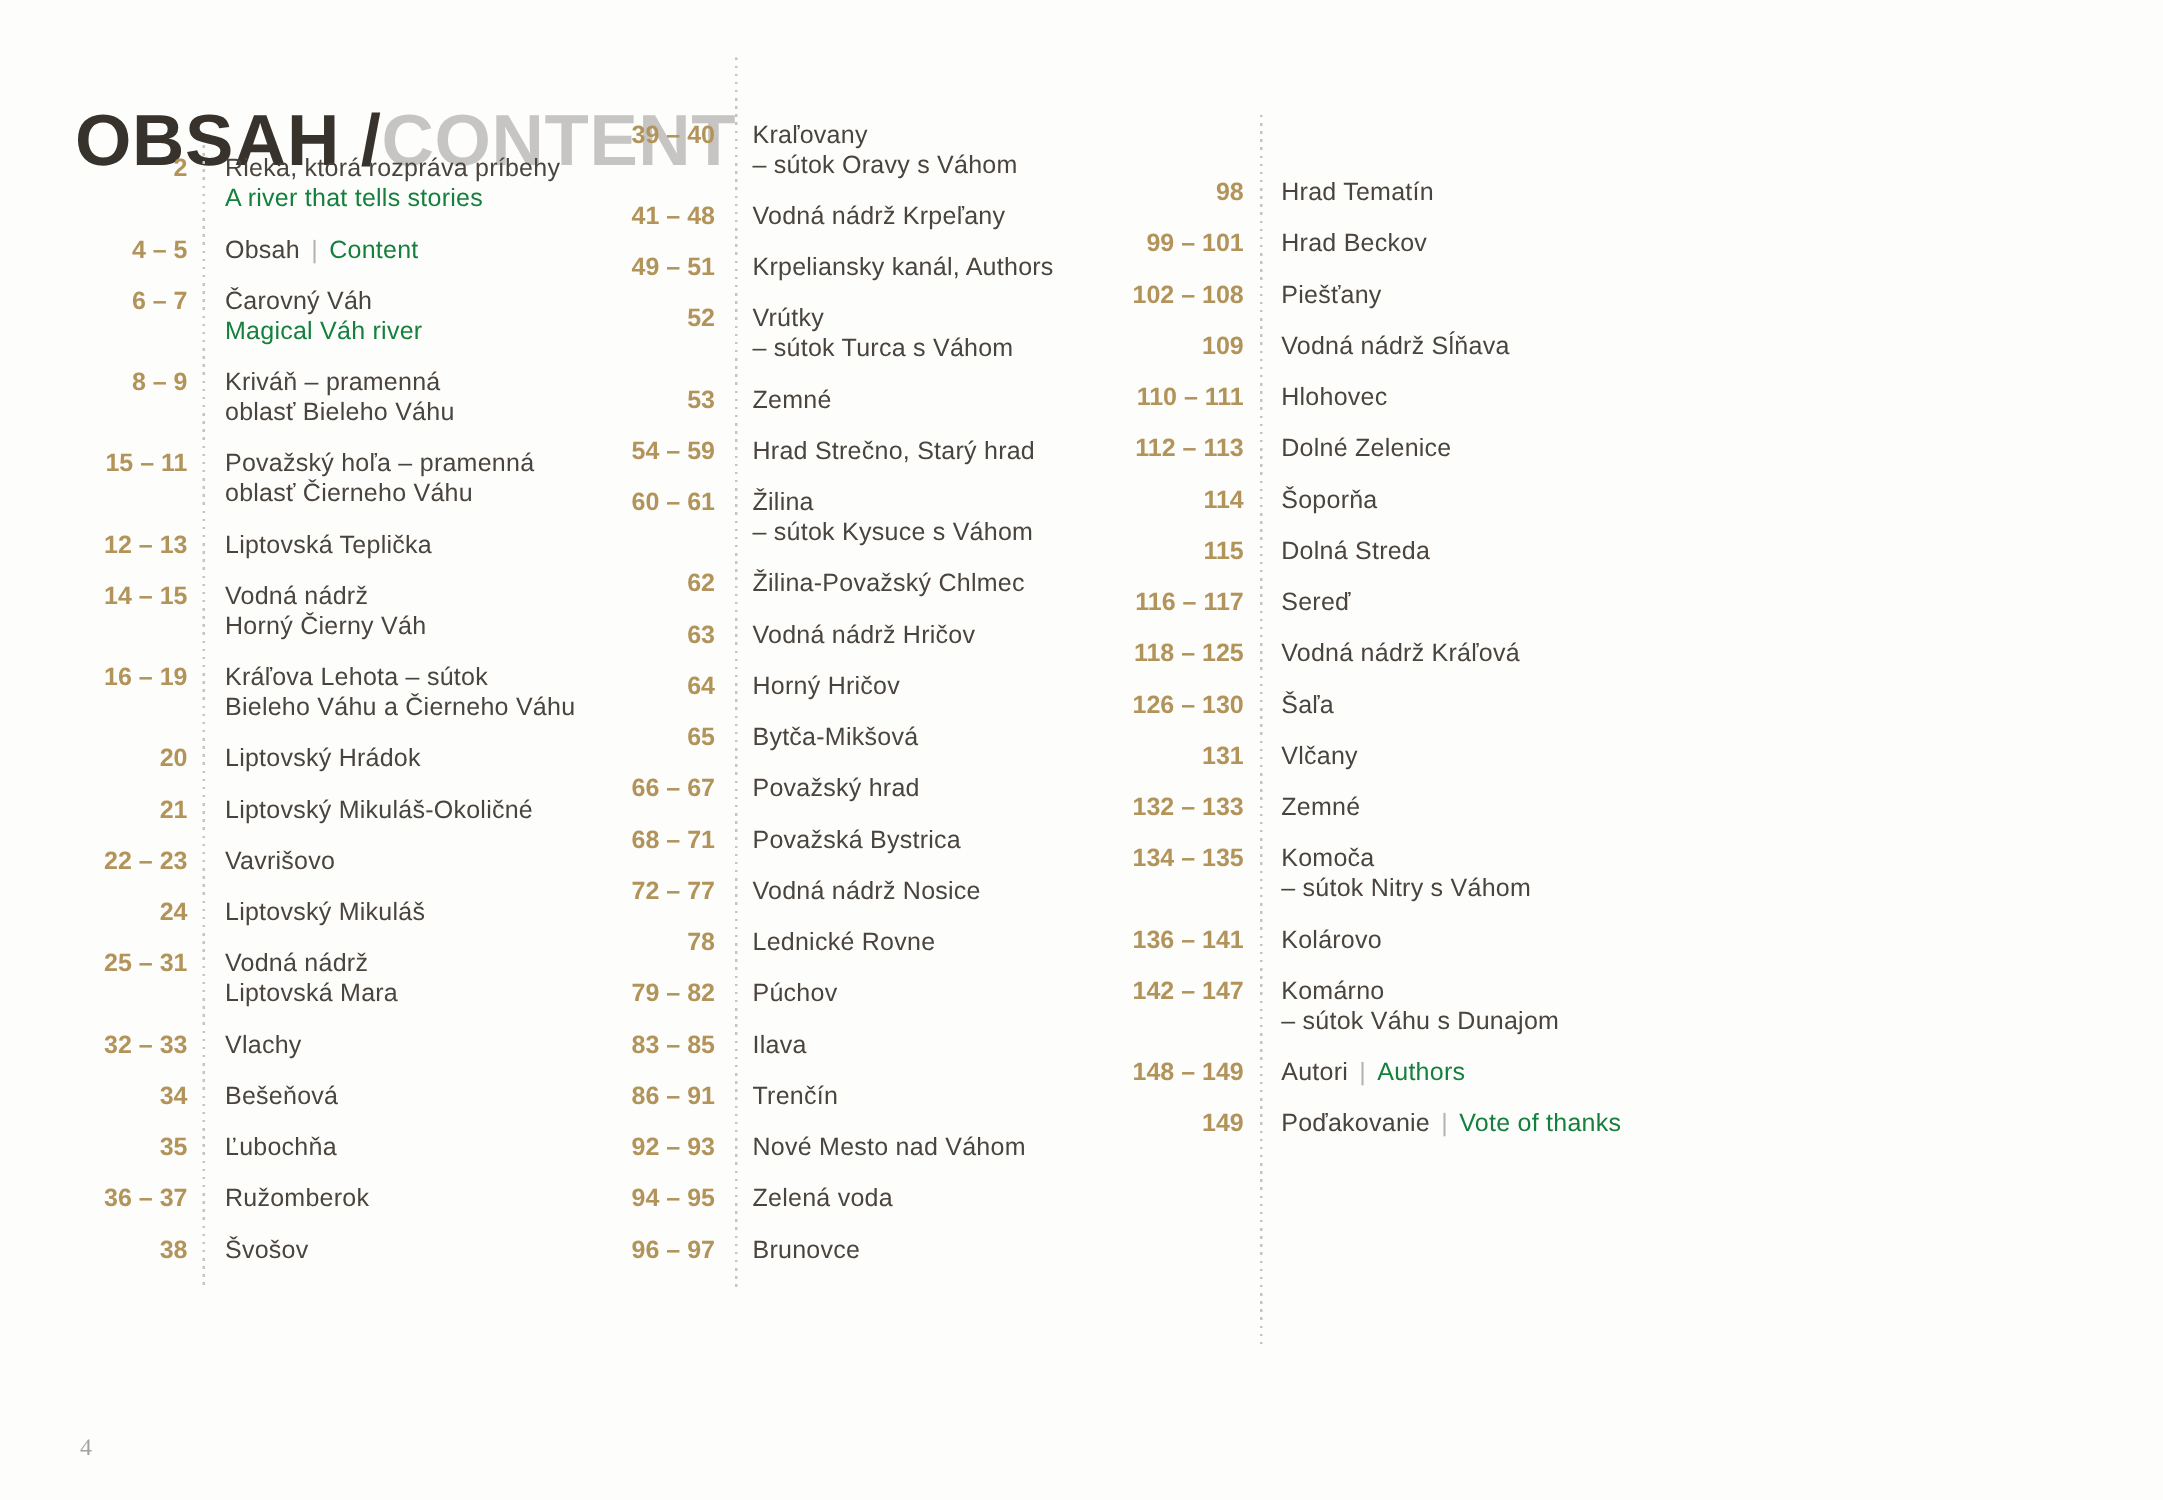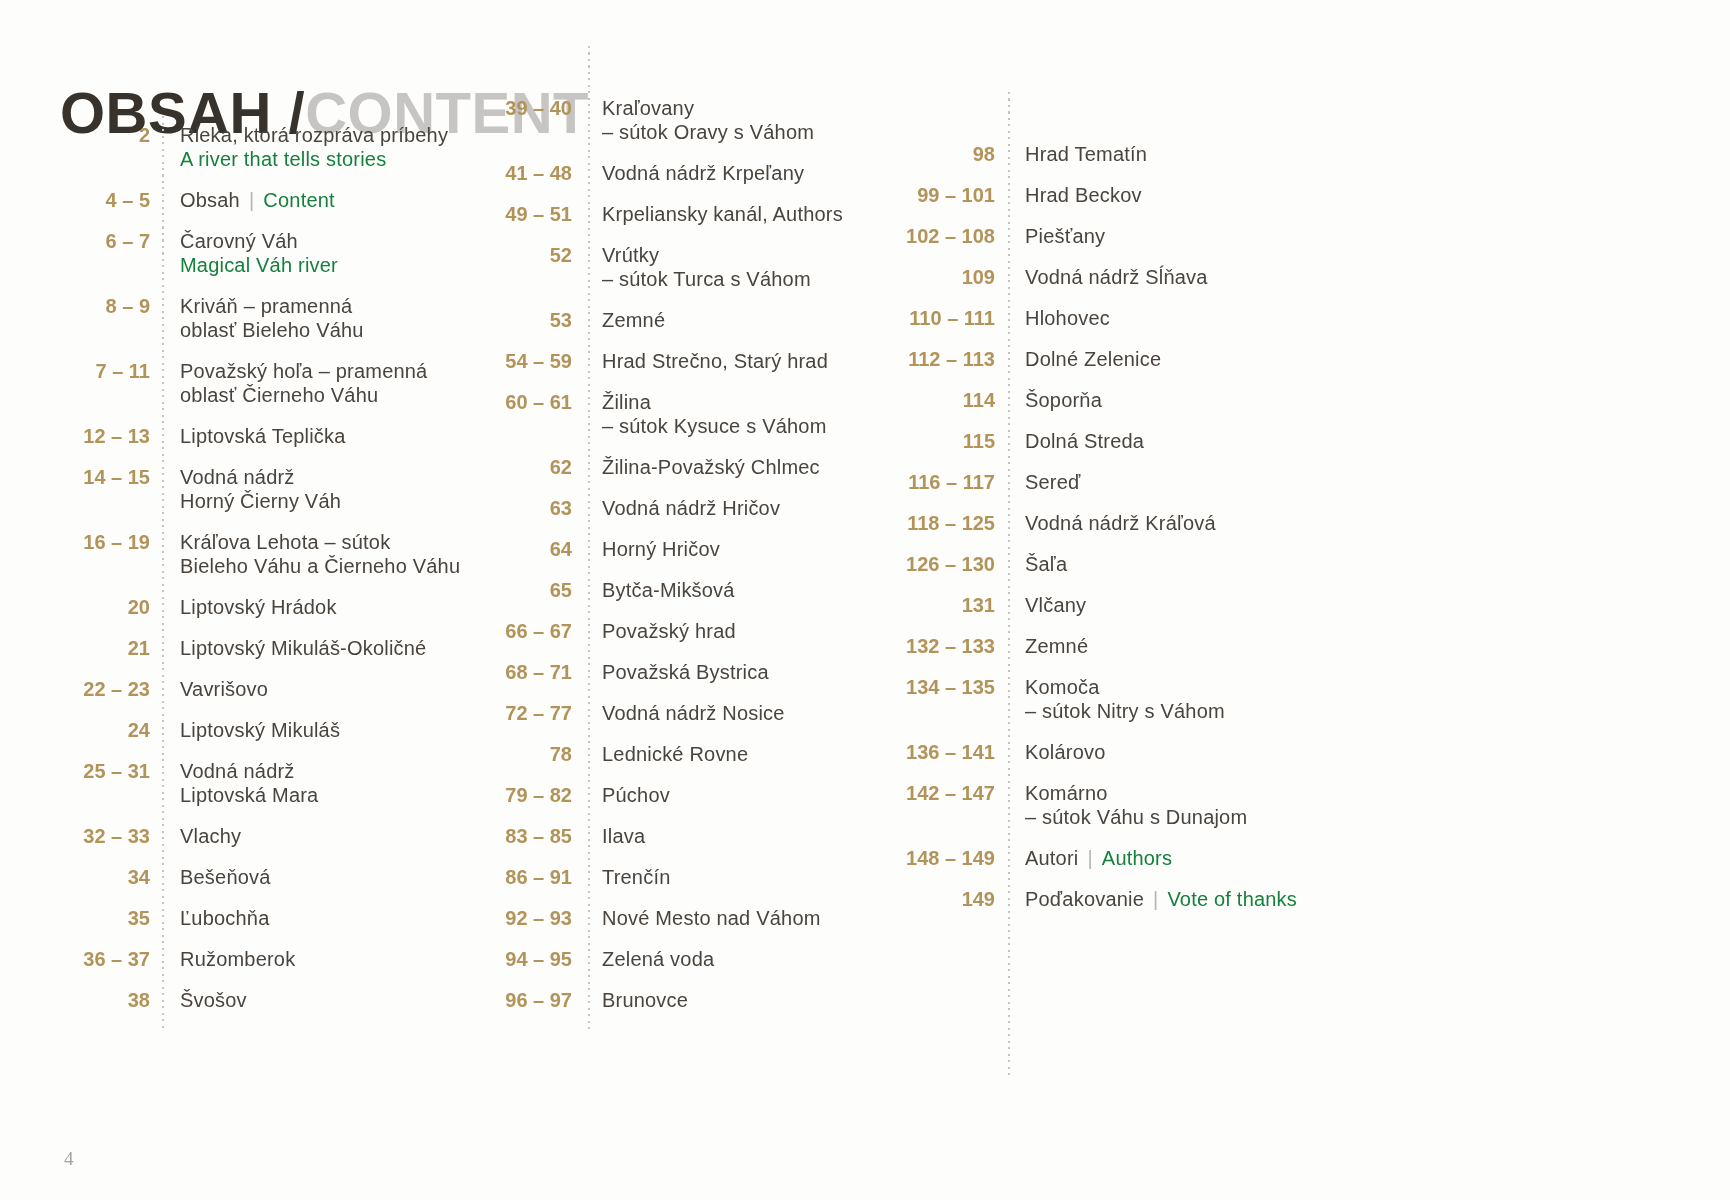--- a/index.html
+++ b/index.html
@@ -72,21 +72,21 @@
       </div>
     </div>
     <div class="entry">
       <div class="num">8 – 9</div>
       <div class="titles">
         <div class="line dark">Kriváň – pramenná</div>
         <div class="line dark">oblasť Bieleho Váhu</div>
       </div>
     </div>
     <div class="entry">
-      <div class="num">7 – 11</div>
+      <div class="num">15 – 11</div>
       <div class="titles">
         <div class="line dark">Považský hoľa – pramenná</div>
         <div class="line dark">oblasť Čierneho Váhu</div>
       </div>
     </div>
     <div class="entry">
       <div class="num">12 – 13</div>
       <div class="titles">
         <div class="line dark">Liptovská Teplička</div>
       </div>

